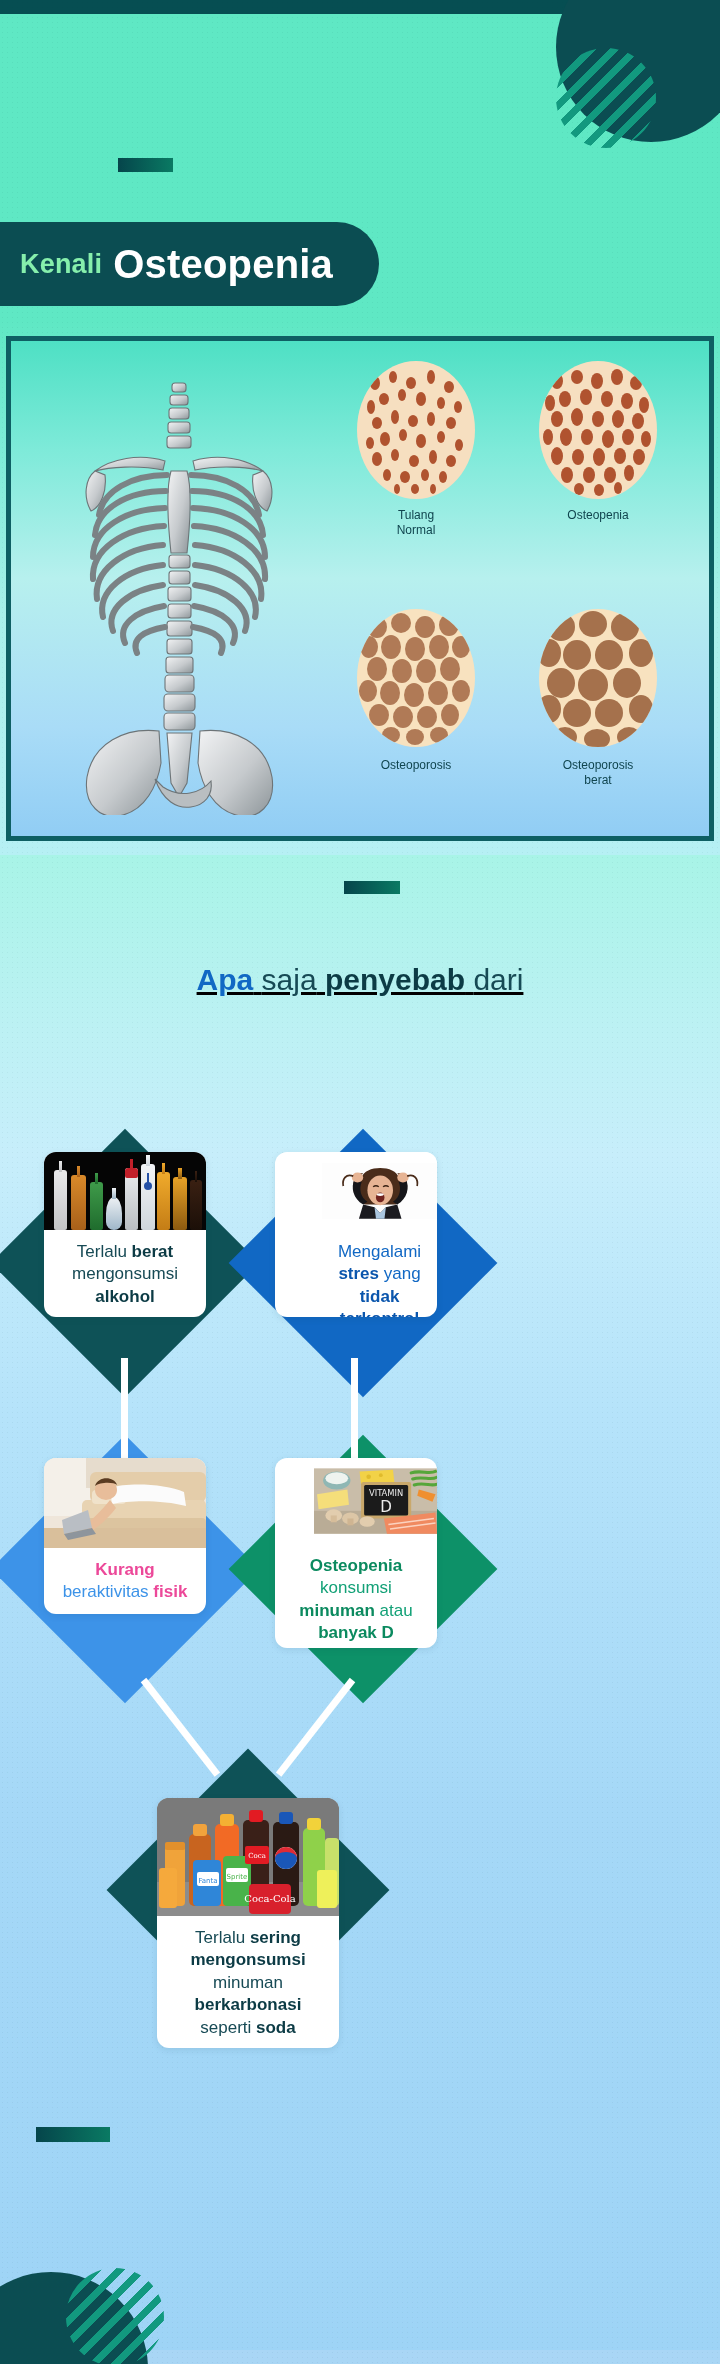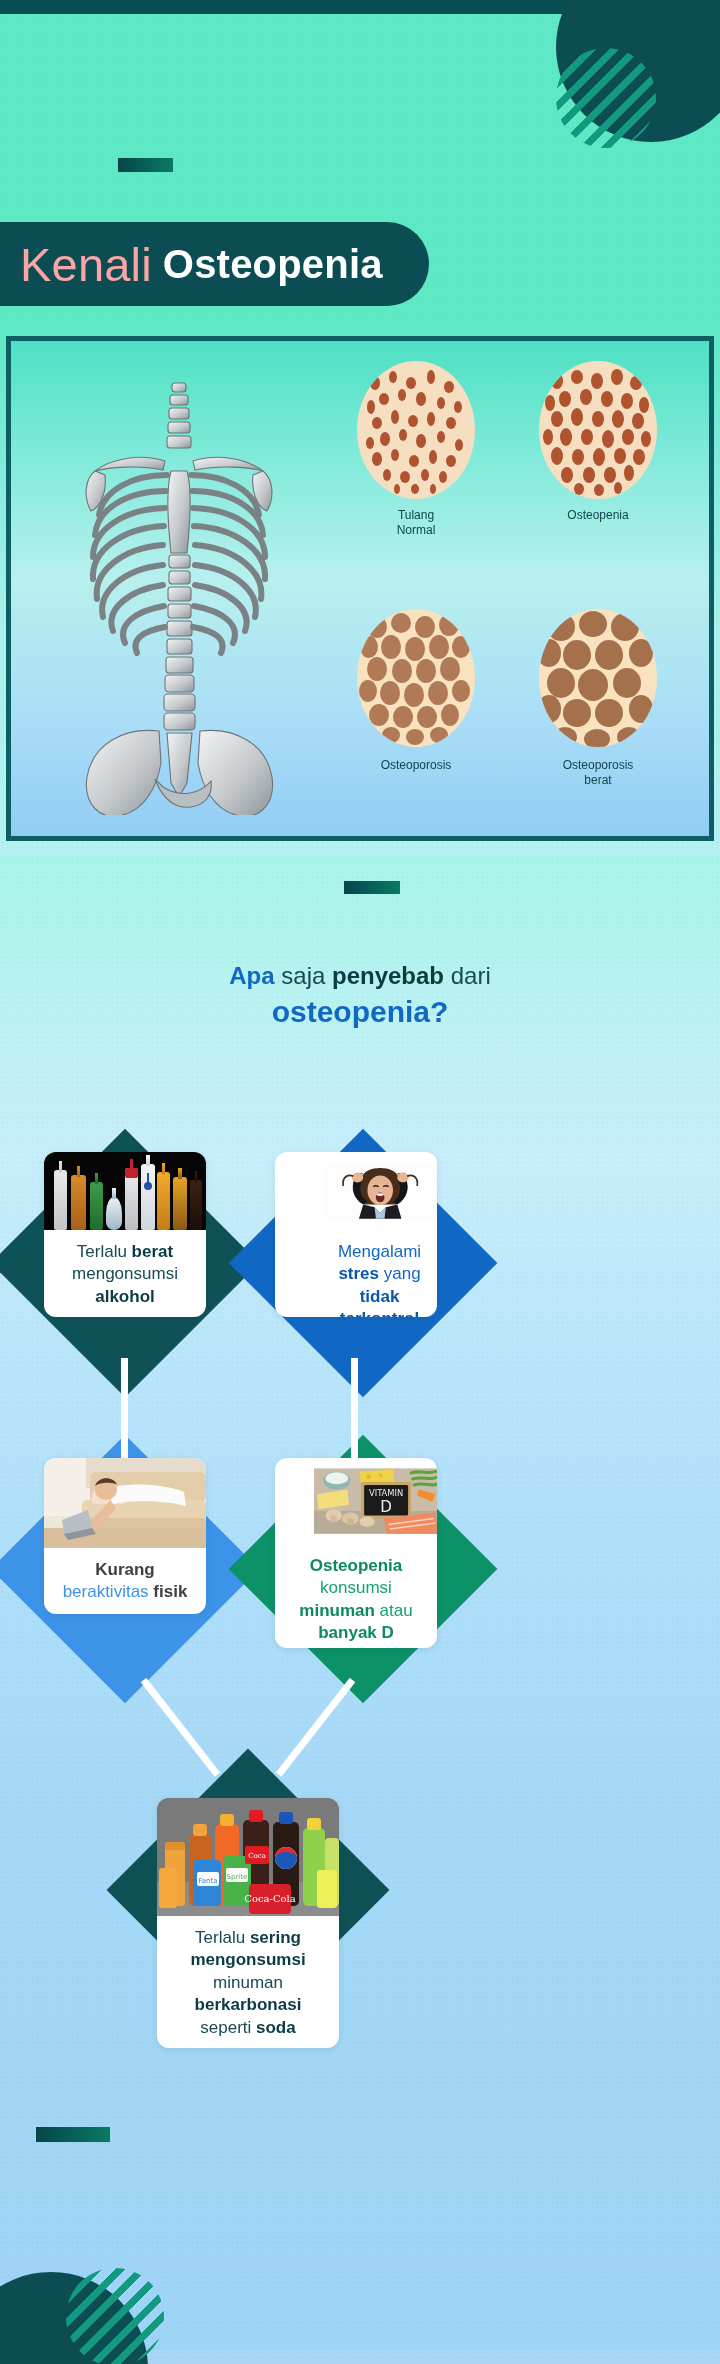--- a/index.html
+++ b/index.html
@@ -33,54 +33,54 @@
   .circle-stripe{border-radius:50%;
     background:repeating-linear-gradient(-45deg,#12997f 0 7px,transparent 7px 16px);}
   .bar-grad{background:linear-gradient(90deg,#05454b 0%,#0a7a63 100%);}
   .plus-grid{display:grid;grid-template-columns:repeat(2,1fr);gap:18px 26px;}
   .dots3{display:flex;gap:12px;}
 
   
   .banner{position:absolute;left:-20px;top:222px;height:84px;z-index:6;
     background:#0b4d52;border-radius:0 46px 46px 0;
     padding:0 46px 0 40px;display:flex;align-items:center;}
-  .banner .t1{font-size:47px;font-weight:400;color:#fca5a5;letter-spacing:.2px;}
+  .banner .t1{font-size:27px;font-weight:700;color:#86efac;letter-spacing:.2px;}
   .banner .t2{font-size:40px;font-weight:700;color:#ffffff;margin-left:11px;letter-spacing:.2px;}
 
   
   .bone-panel{position:absolute;left:6px;top:336px;width:708px;height:505px;z-index:6;
     border:5px solid #0e5f63;
     background:linear-gradient(180deg,#4ee0c4 0%,#7eead9 22%,#b7f0ee 48%,#a9dcf7 78%,#91cdf4 100%);
     overflow:hidden;}
   .skeleton{position:absolute;left:48px;top:34px;width:240px;height:440px;}
   .bone-grid{position:absolute;left:320px;top:20px;width:370px;height:470px;}
   .bone-cell{position:absolute;width:170px;}
   .bone-circ{width:118px;height:138px;border-radius:50%;margin:0 auto;position:relative;overflow:hidden;}
   .bone-label{text-align:center;font-size:12px;color:#10454f;line-height:1.22;margin-top:9px;font-weight:400;}
   .bone-label.lower{margin-top:11px;}
 
   
   .qhead{position:absolute;left:0;top:960px;width:720px;text-align:center;z-index:6;}
-  .qhead .l1{font-size:24px;line-height:1.34;}
+  .qhead .l1{font-size:30px;line-height:1.34;text-decoration:underline;}
   .qhead .l2{font-size:30px;line-height:1.34;}
   .blue-b{color:#1168c4;font-weight:700;}
   .tealreg{color:#174a55;font-weight:400;}
   .tealb{color:#0c3b45;font-weight:700;}
 
   
   .diamond{position:absolute;z-index:4;transform:rotate(45deg);}
   .conn{position:absolute;background:#ffffff;z-index:5;}
   .card{position:absolute;z-index:7;background:#ffffff;border-radius:12px;
     box-shadow:0 2px 7px rgba(10,60,80,.10);overflow:hidden;}
   .card .photo{width:100%;display:block;position:relative;overflow:hidden;}
   .card .cap{padding:11px 10px 14px;text-align:center;font-size:17px;line-height:1.32;}
   .cap .b{font-weight:700;}
   .cap.teal{color:#174a55;} .cap.teal .b{color:#0c3b45;}
   .cap.blue{color:#1168c4;} .cap.blue .b{color:#0b56ad;}
-  .cap.lblue{color:#3d93e8;} .cap.lblue .b{color:#404040;}
+  .cap.lblue{color:#3d93e8;} .cap.lblue .b{color:#ec4899;}
   .cap.green{color:#13a177;} .cap.green .b{color:#0b8a5f;}
 
   
   .ph{position:absolute;inset:0;}
   .bottle{position:absolute;bottom:0;border-radius:3px 3px 2px 2px;}
   .bottle::before{content:"";position:absolute;left:38%;top:-9px;width:24%;height:11px;background:inherit;}
 </style>
 </head>
 <body>
 
@@ -351,23 +351,20 @@
   </div>
 </div>
 
 <div class="qhead">
   <div class="l1">
     <span class="blue-b">Apa</span>
     <span class="tealreg">saja</span>
     <span class="tealb">penyebab</span>
     <span class="tealreg">dari</span>
   </div>
-  <div class="l2">
-    <span class="blue-b">osteopenia?</span>
-  </div>
 </div>
 
 <div class="diamond" style="left:30px;top:1168px;width:190px;height:190px;background:#0e5257;"></div>
 <div class="diamond" style="left:268px;top:1168px;width:190px;height:190px;background:#1168c4;"></div>
 <div class="diamond" style="left:30px;top:1474px;width:190px;height:190px;background:#3d93e8;"></div>
 <div class="diamond" style="left:268px;top:1474px;width:190px;height:190px;background:#0d9168;"></div>
 <div class="diamond" style="left:148px;top:1790px;width:200px;height:200px;background:#0e5257;"></div>
 
 <div class="conn" style="left:121px;top:1358px;width:7px;height:120px;"></div>
 <div class="conn" style="left:351px;top:1358px;width:7px;height:120px;"></div>

